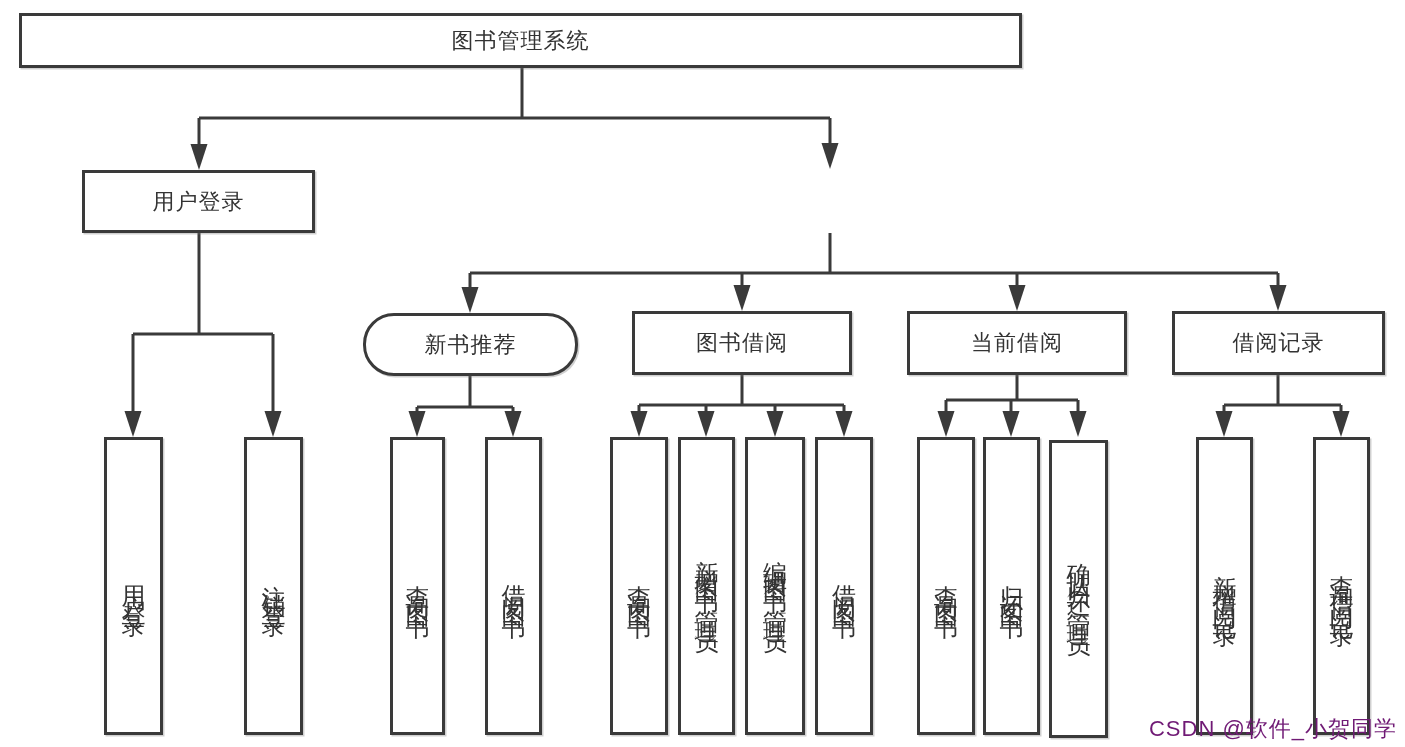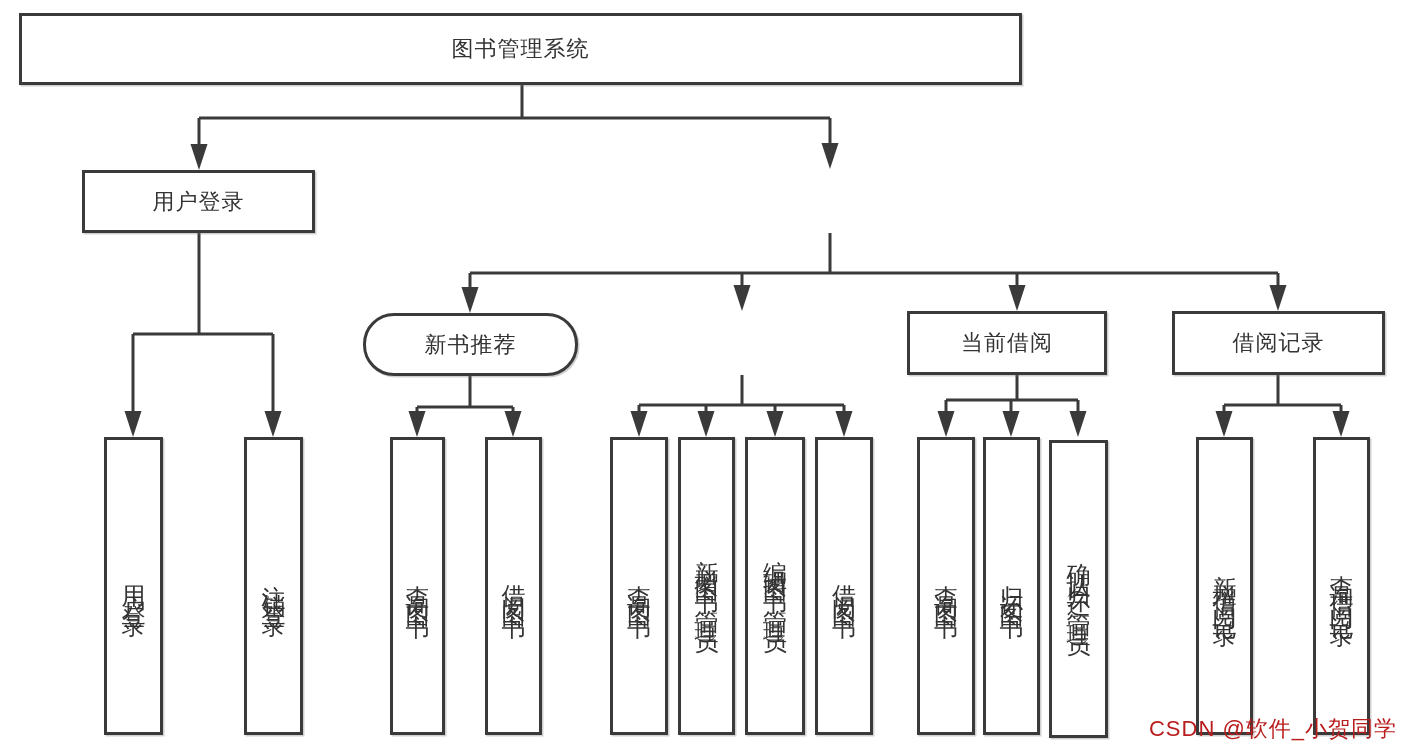--- a/index.html
+++ b/index.html
@@ -48,21 +48,21 @@
     font-size: 24px;
     letter-spacing: 10px;
     line-height: 1;
     white-space: nowrap;
   }
   .watermark {
     position: absolute;
     right: 8px;
     bottom: 3px;
     font-size: 22px;
-    color: #b91c1c;
+    color: #701a75;
     letter-spacing: 1px;
     z-index: 5;
   }
 </style>
 </head>
 <body>
 
 <div class="canvas">
 
   <svg class="connector-layer" width="1405" height="747" viewBox="0 0 1405 747" xmlns="http://www.w3.org/2000/svg">
@@ -98,26 +98,27 @@
       <polygon points="766.5,411 783.5,411 775,437"></polygon>
       <polygon points="835.5,411 852.5,411 844,437"></polygon>
       <polygon points="937.5,411 954.5,411 946,437"></polygon>
       <polygon points="1002.5,411 1019.5,411 1011,437"></polygon>
       <polygon points="1069.5,411 1086.5,411 1078,437"></polygon>
       <polygon points="1215.5,411 1232.5,411 1224,437"></polygon>
       <polygon points="1332.5,411 1349.5,411 1341,437"></polygon>
     </g>
   </svg>
 
-  <div class="node" style="left:19px; top:13px; width:1003px; height:72px;">图书管理系统</div>
+  <div class="node" style="left:19px; top:13px; width:1003px; height:55px;">图书管理系统</div>
 
   <div class="node" style="left:82px; top:170px; width:233px; height:63px;">用户登录</div>
 
   <div class="node" style="left:363px; top:313px; width:215px; height:63px;border-radius:31px;">新书推荐</div>
-  <div class="node" style="left:907px; top:311px; width:200px; height:64px;">当前借阅</div>
+  <div class="node" style="left:632px; top:311px; width:220px; height:64px;">图书借阅</div>
+  <div class="node" style="left:907px; top:311px; width:220px; height:64px;">当前借阅</div>
   <div class="node" style="left:1172px; top:311px; width:213px; height:64px;">借阅记录</div>
 
   <div class="leaf" style="left:104px; top:437px; width:59px; height:298px;">
     <span class="vtext">用户登录</span>
   </div>
   <div class="leaf" style="left:244px; top:437px; width:59px; height:298px;">
     <span class="vtext">注销登录</span>
   </div>
 
   <div class="leaf" style="left:390px; top:437px; width:55px; height:298px;">

